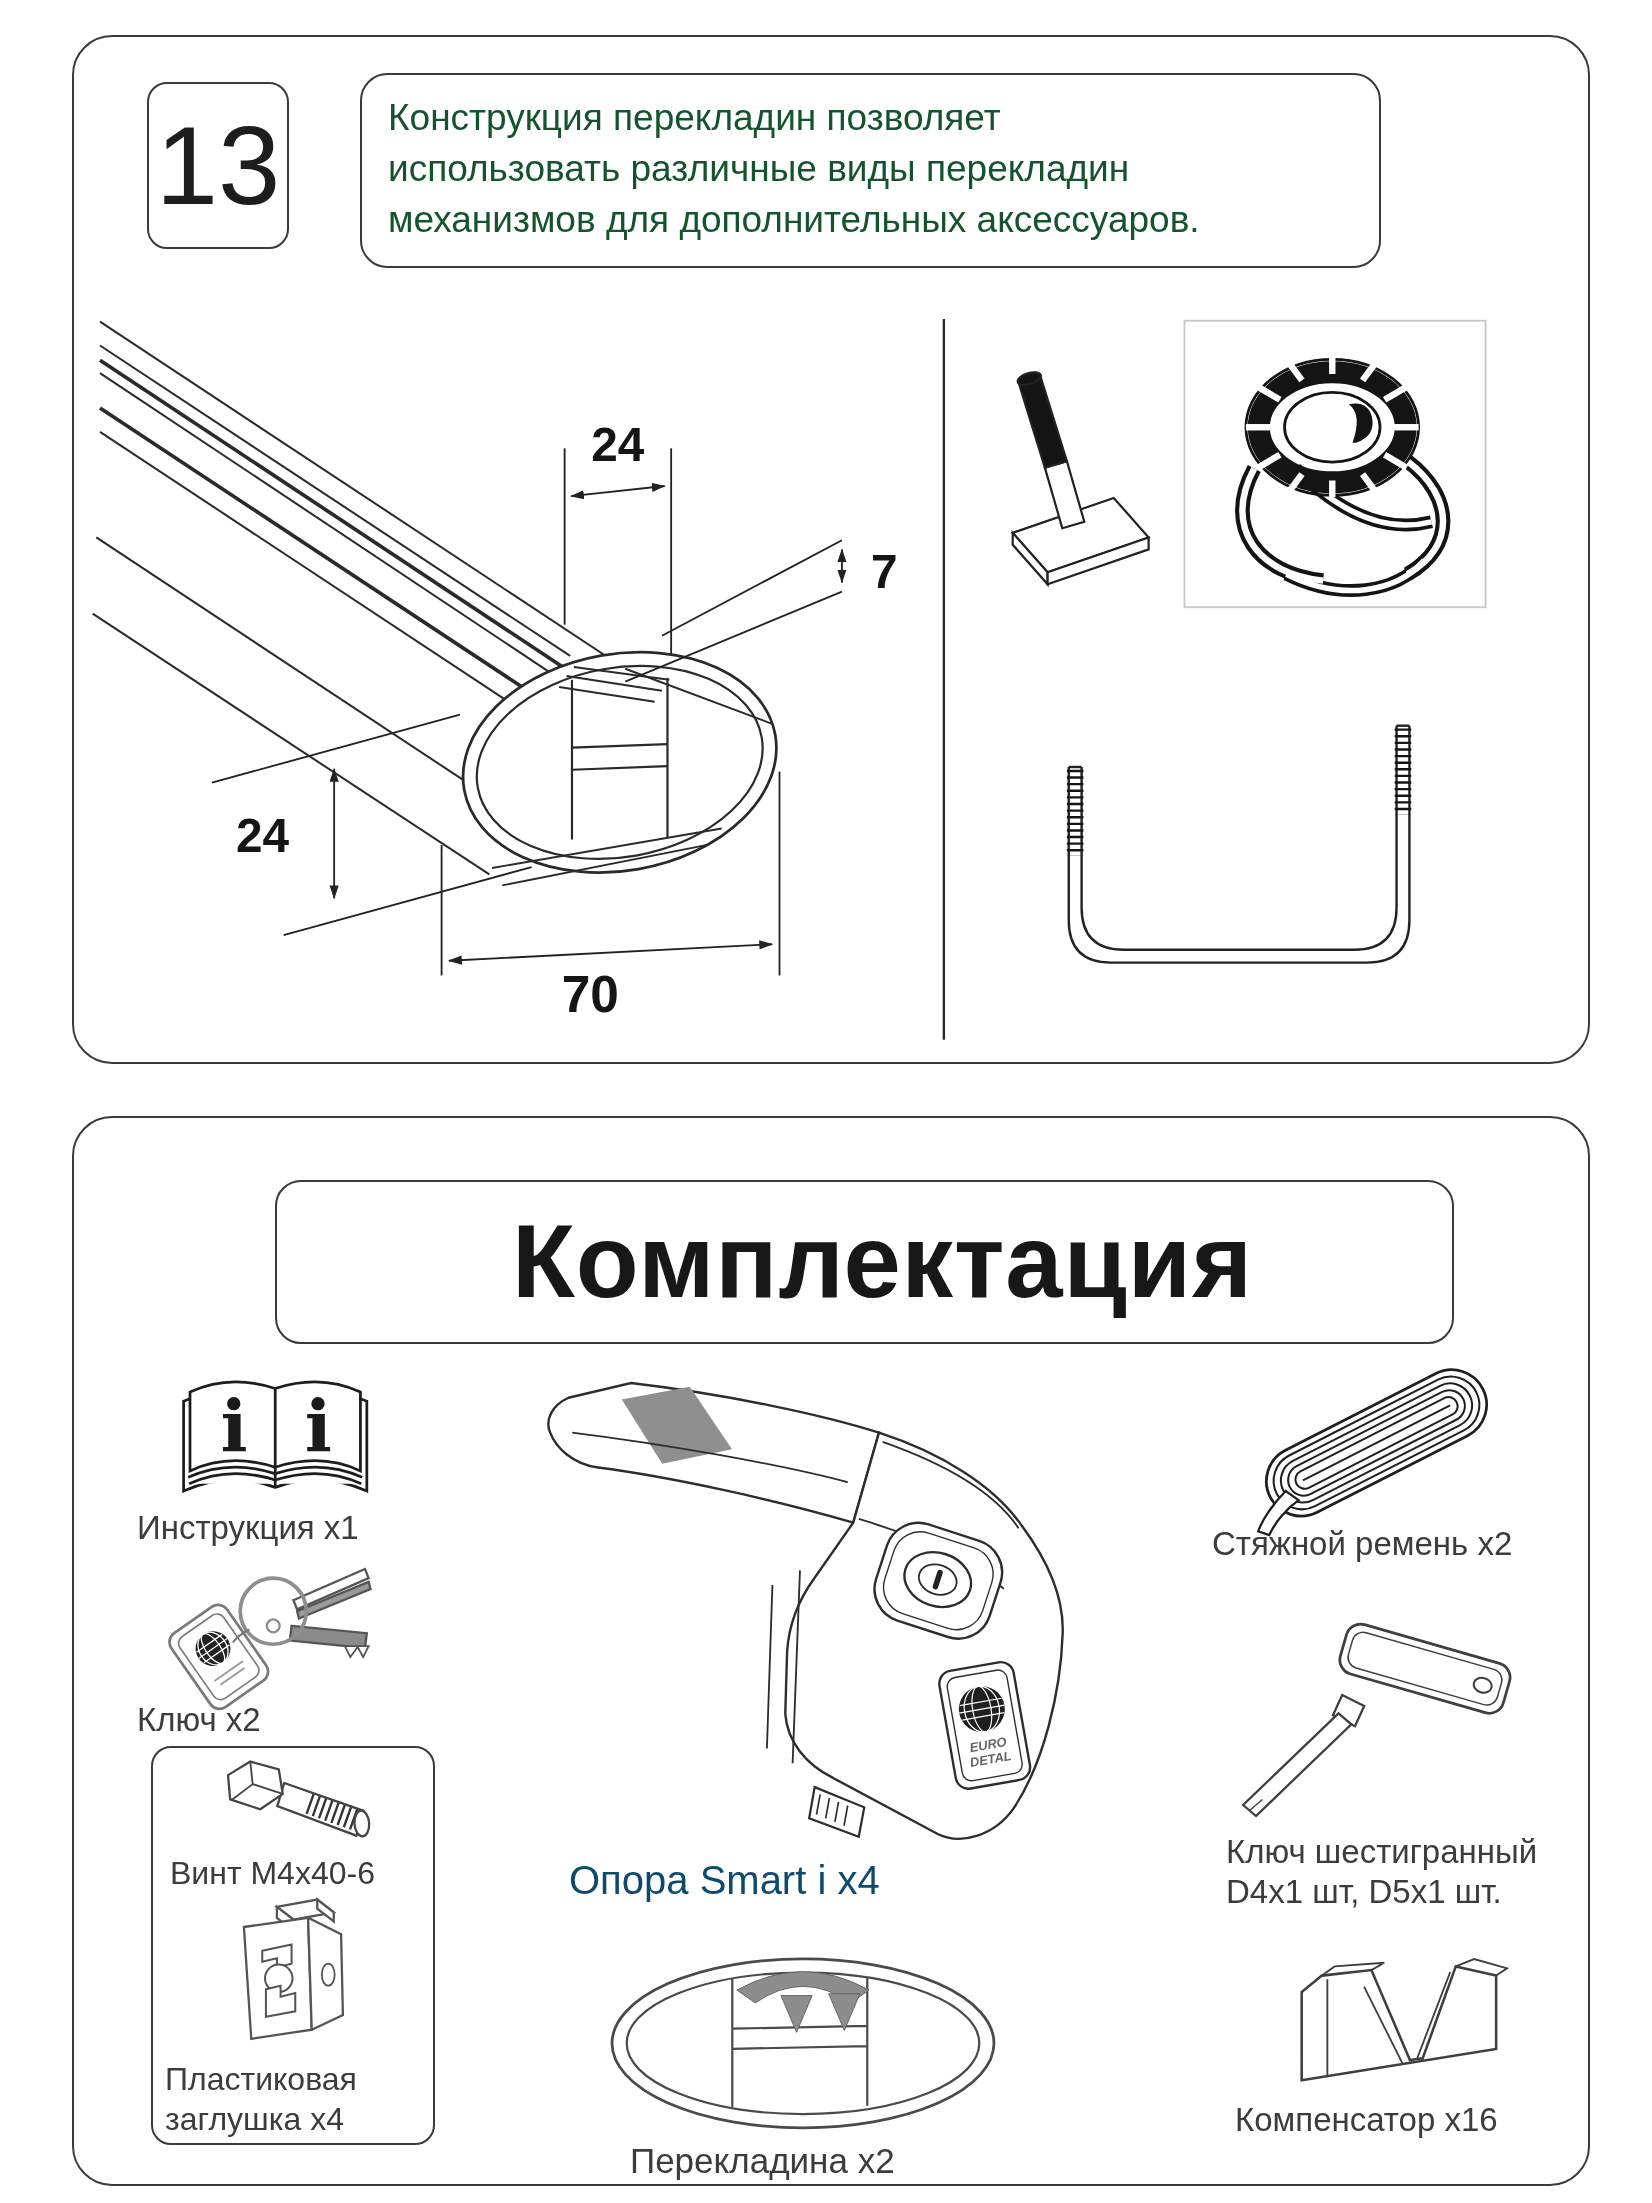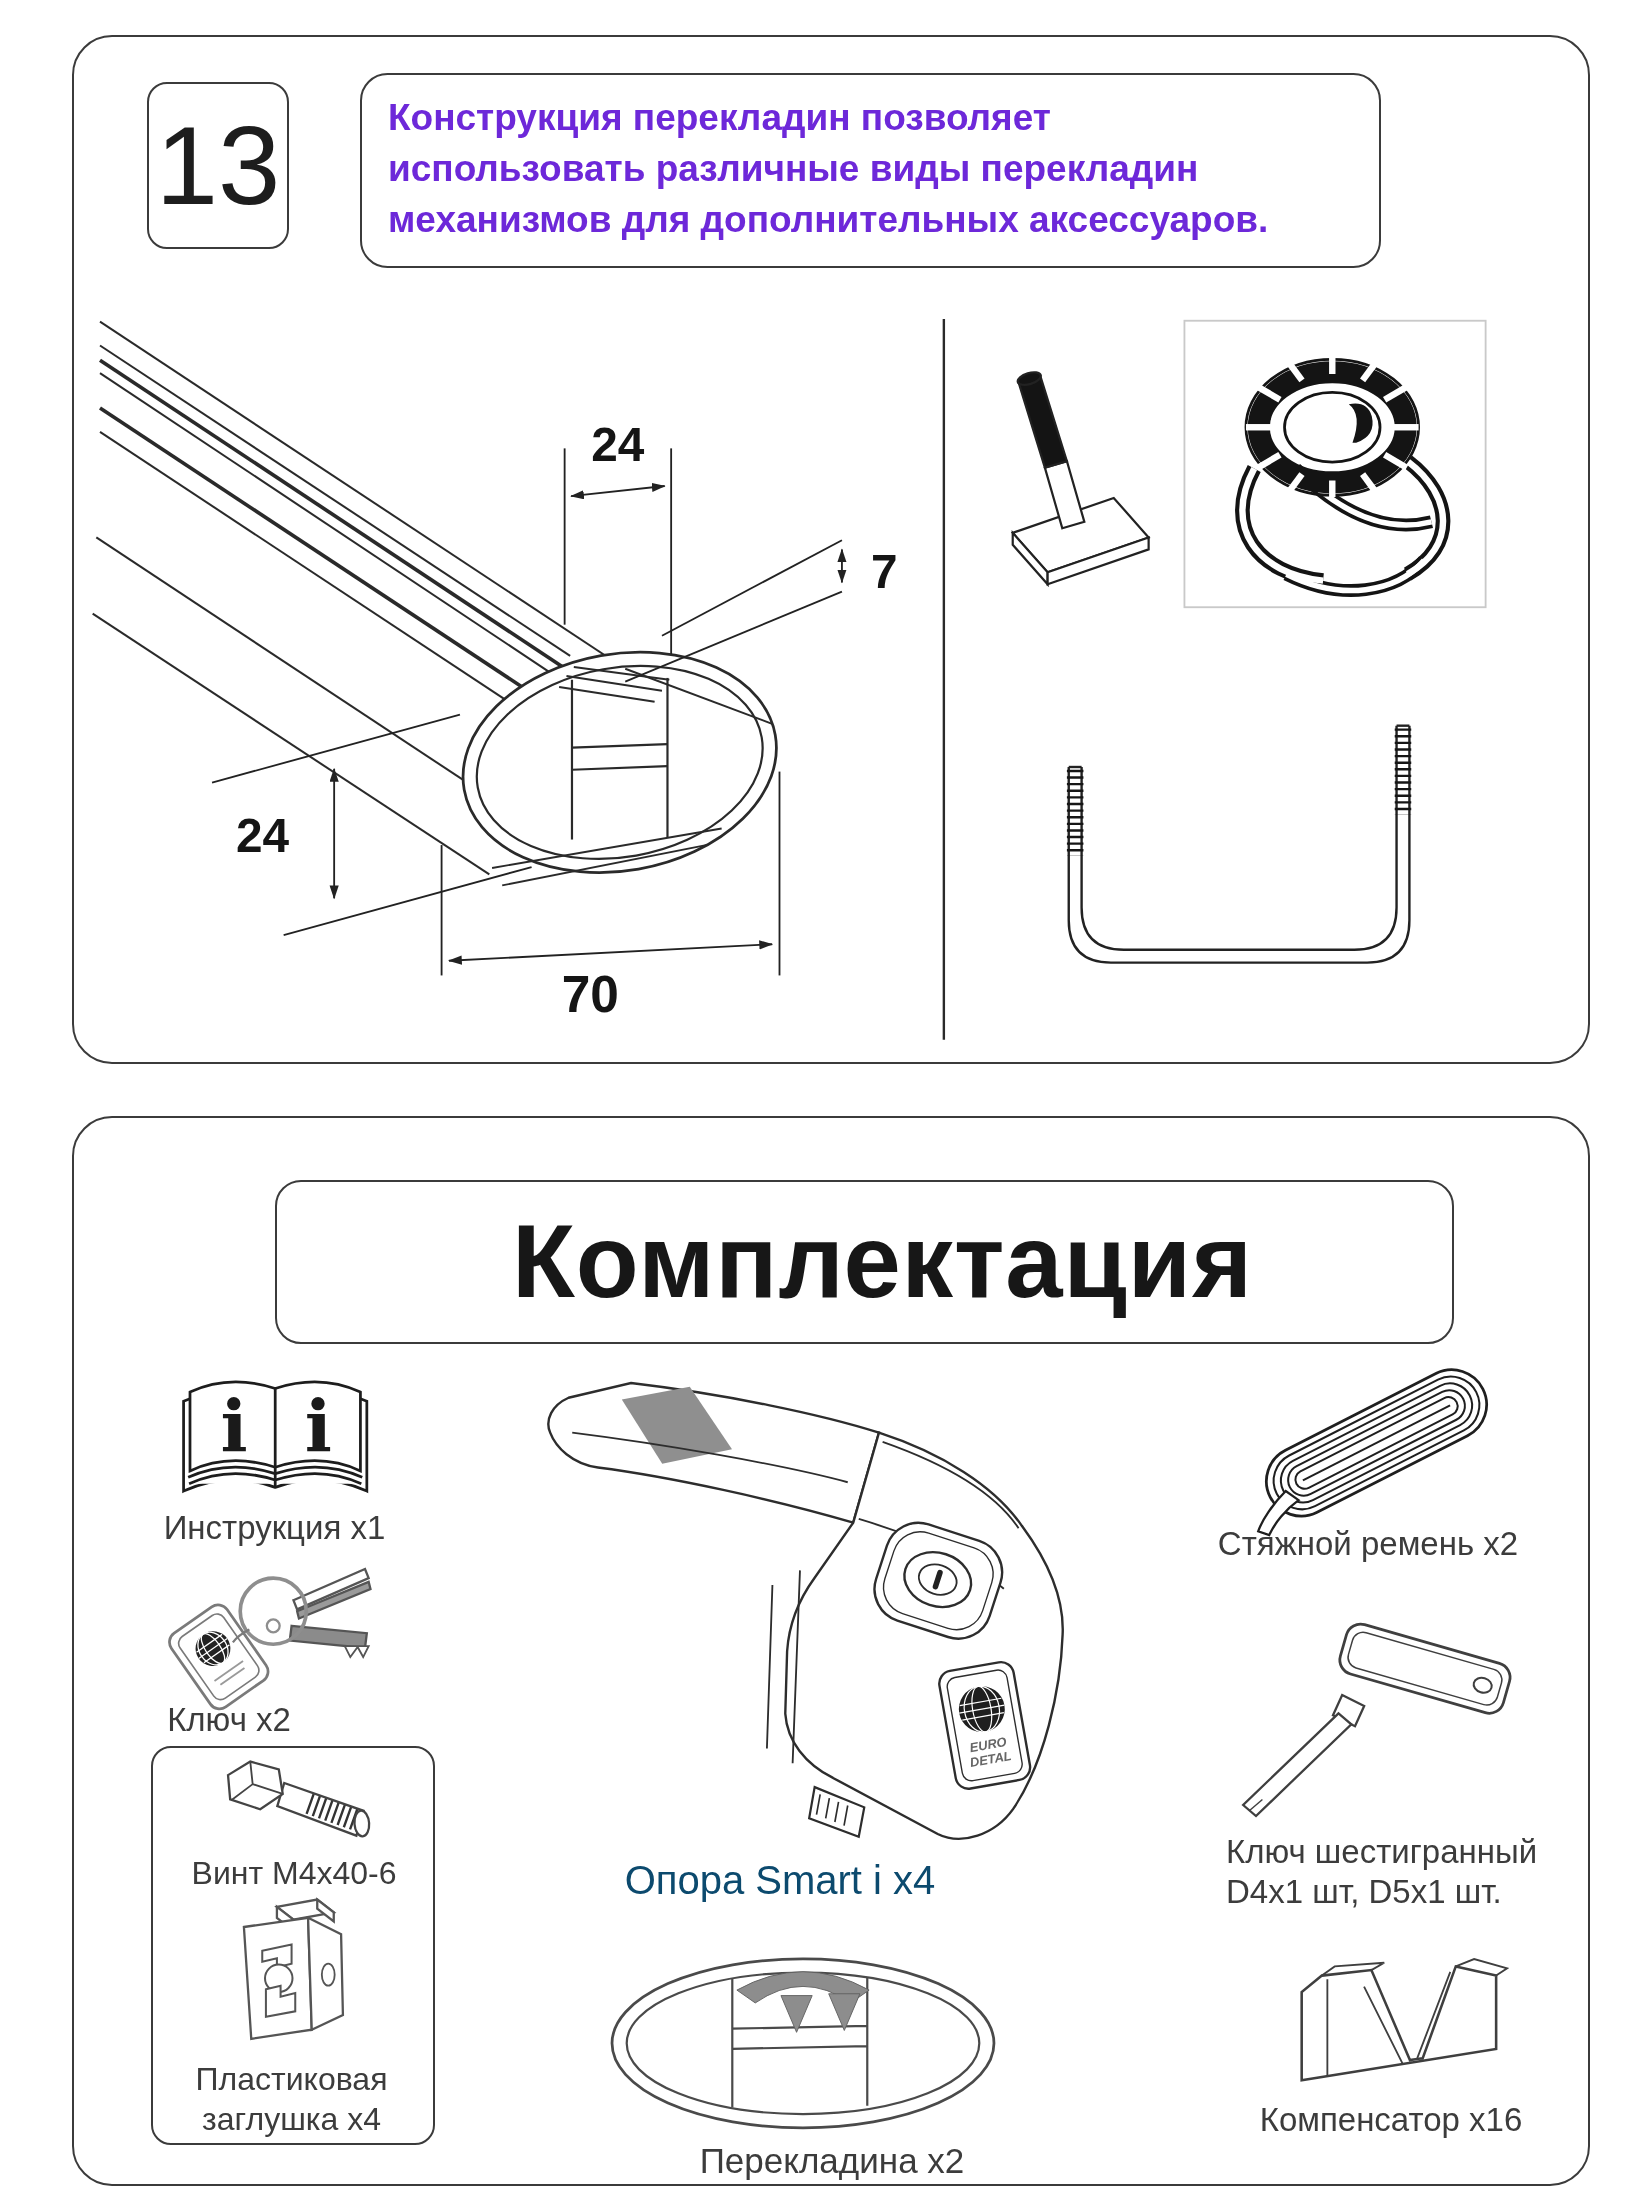--- a/index.html
+++ b/index.html
@@ -6,27 +6,27 @@
   .page{position:relative;width:1653px;height:2204px;background:#fff;
         font-family:"Liberation Sans",sans-serif;color:#222;overflow:hidden;}
   .panel{position:absolute;border:2.8px solid #3b3b3b;border-radius:40px;background:#fff;}
   .top-panel{left:72px;top:35px;width:1514px;height:1025px;}
   .bottom-panel{left:72px;top:1116px;width:1514px;height:1066px;}
   .abs{position:absolute;}
   .step-box{left:73px;top:45px;width:138px;height:163px;border:2.8px solid #3b3b3b;border-radius:20px;
             display:flex;align-items:center;justify-content:center;font-size:112px;font-weight:400;color:#1d1d1d;}
   .heading-box{left:286px;top:36px;width:1021px;height:195px;border:2.8px solid #3b3b3b;border-radius:27.5px;
                padding:16.5px 9.2px 0 26px;box-sizing:border-box;}
-  .heading-line{font-size:37px;font-weight:700;color:#6d28d9;line-height:51px;white-space:nowrap;}
+  .heading-line{font-size:37px;font-weight:400;color:#14532d;line-height:51px;white-space:nowrap;}
   .title-box{left:201px;top:62px;width:1139px;height:160px;border:2.8px solid #3b3b3b;border-radius:26px;
              display:flex;align-items:center;justify-content:center;padding-left:36px;}
   .title-box span{font-size:103px;font-weight:700;color:#171717;letter-spacing:0.9px;}
   .parts-box{left:77px;top:628px;width:280px;height:395px;border:2.8px solid #3b3b3b;border-radius:20px;}
   .lbl{position:absolute;font-size:33px;color:#3c3c3c;line-height:40px;}
-  .lbl.center{text-align:center;}
+  .lbl.center{text-align:left;}
   svg{display:block;overflow:visible;}
 </style>
 </head>
 <body>
 
 <div class="page">
 
   <section class="panel top-panel">
 
     <div class="abs step-box">

